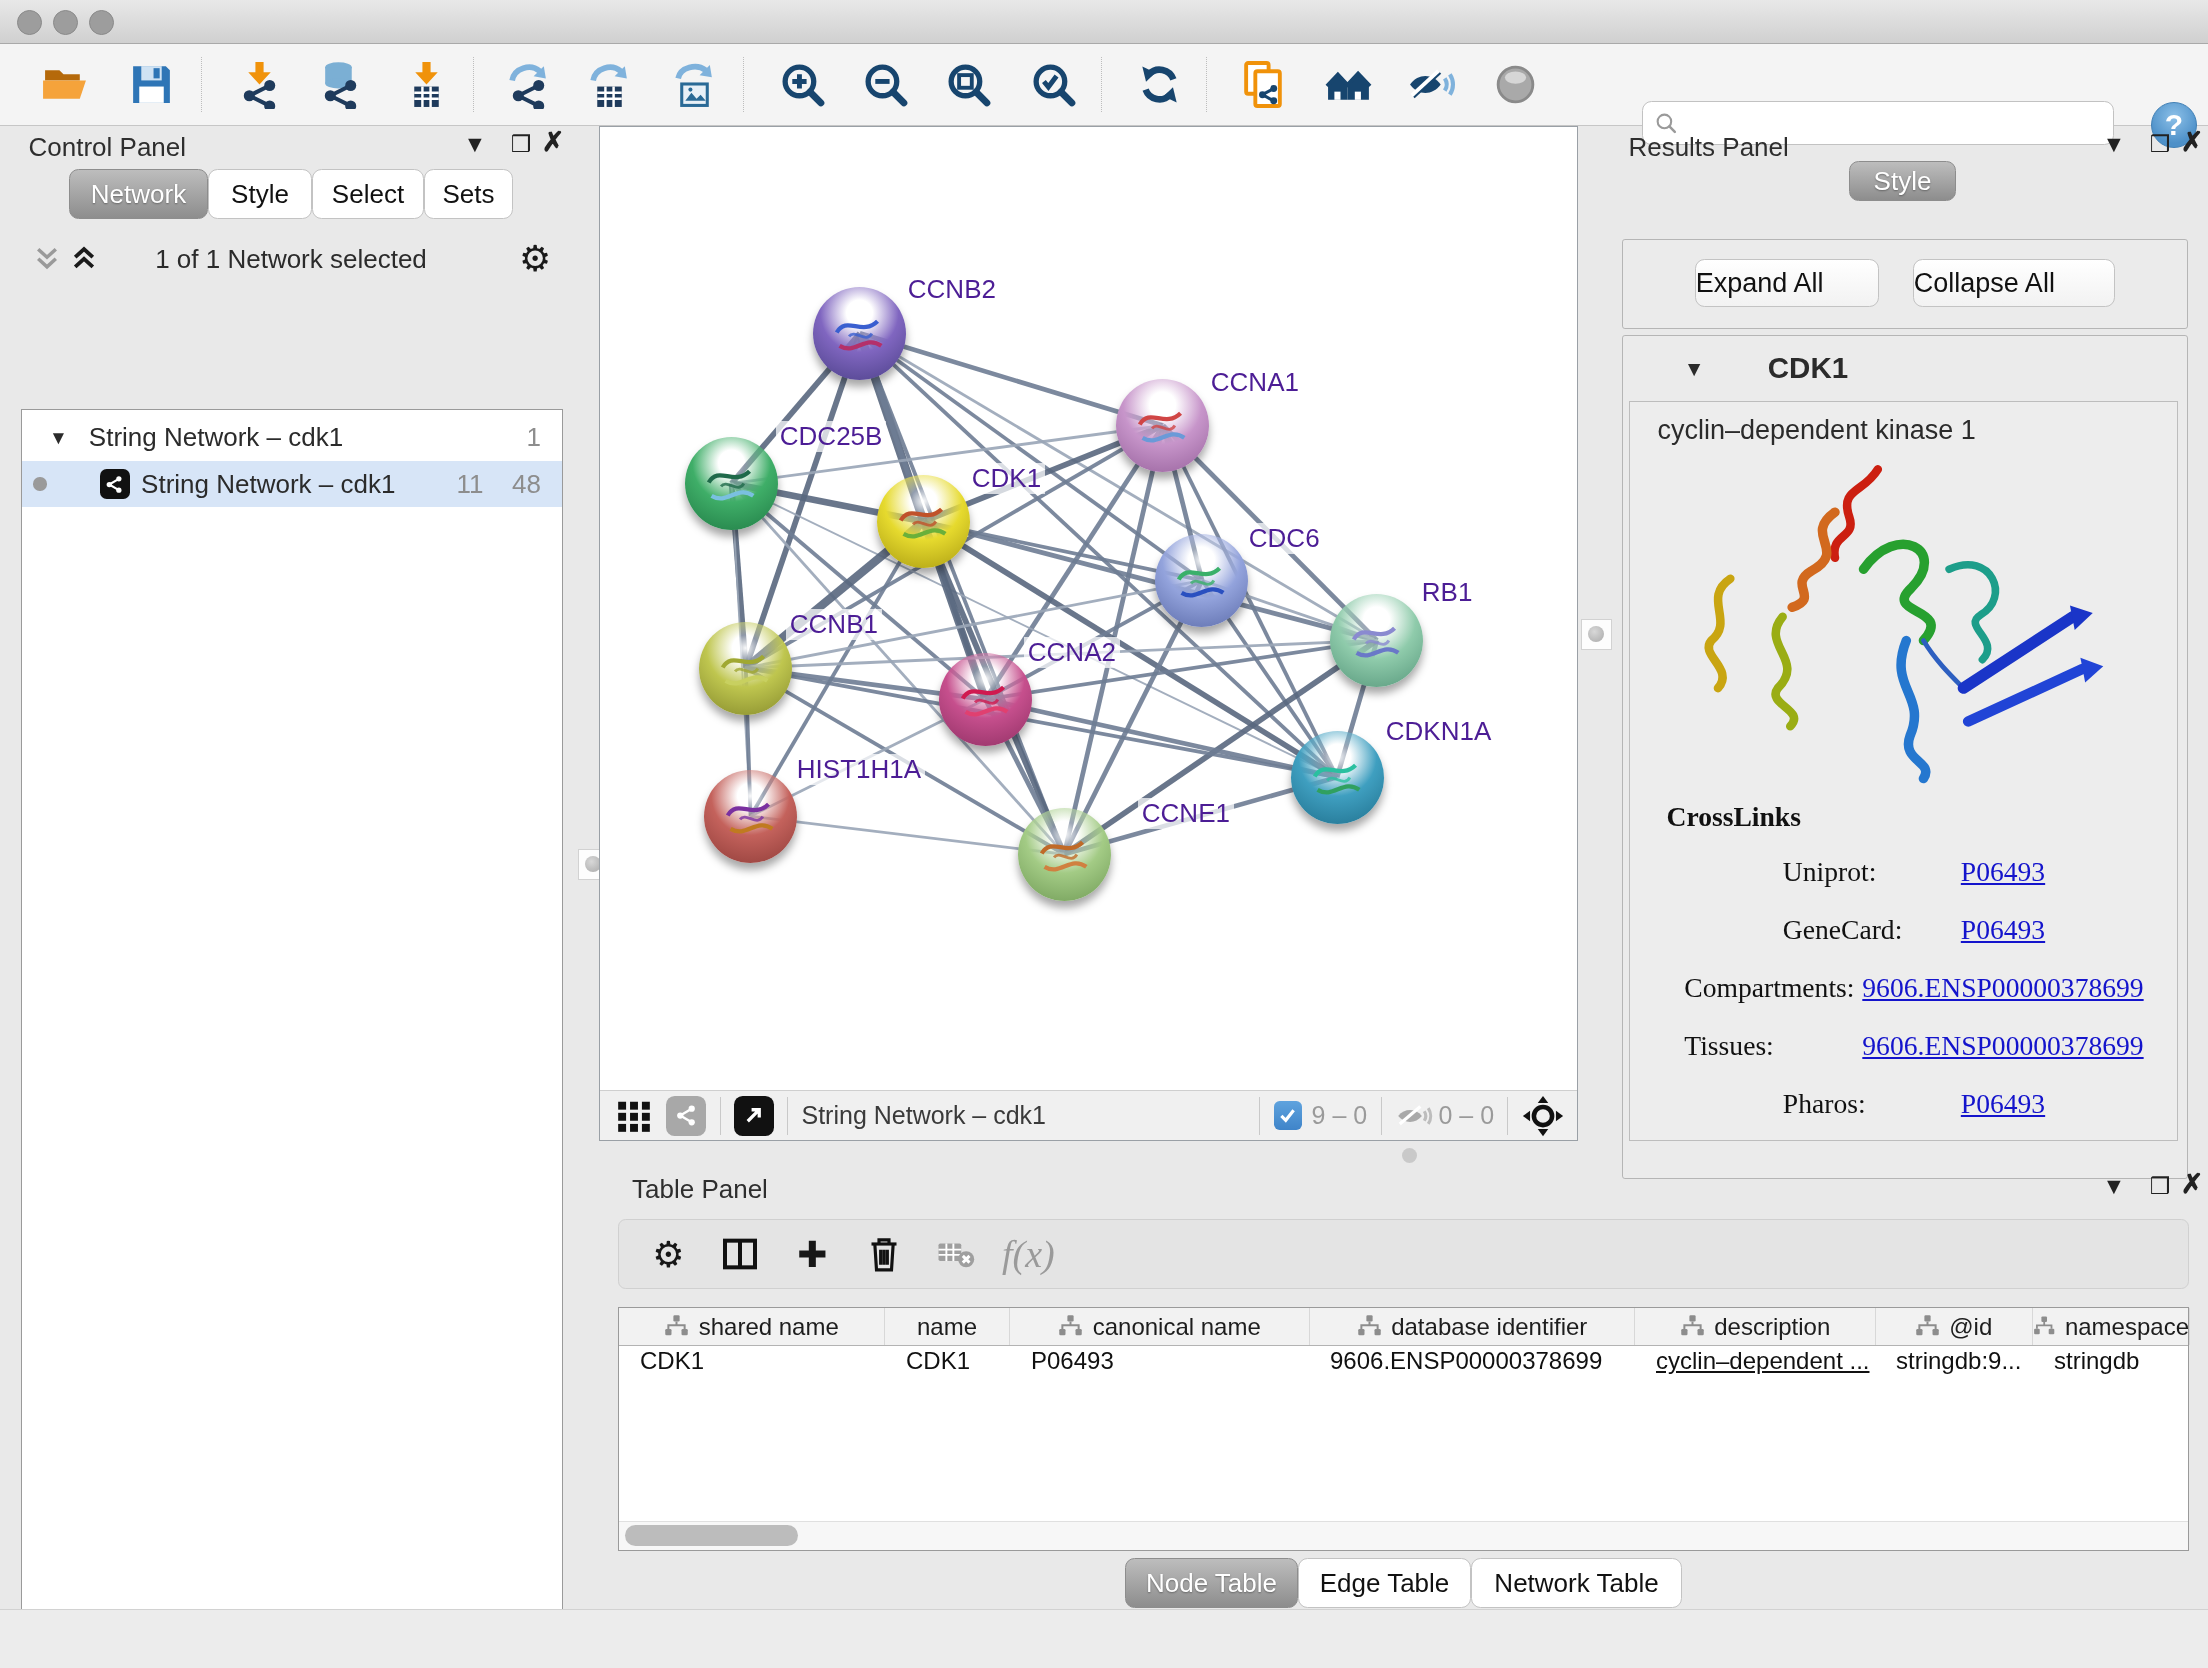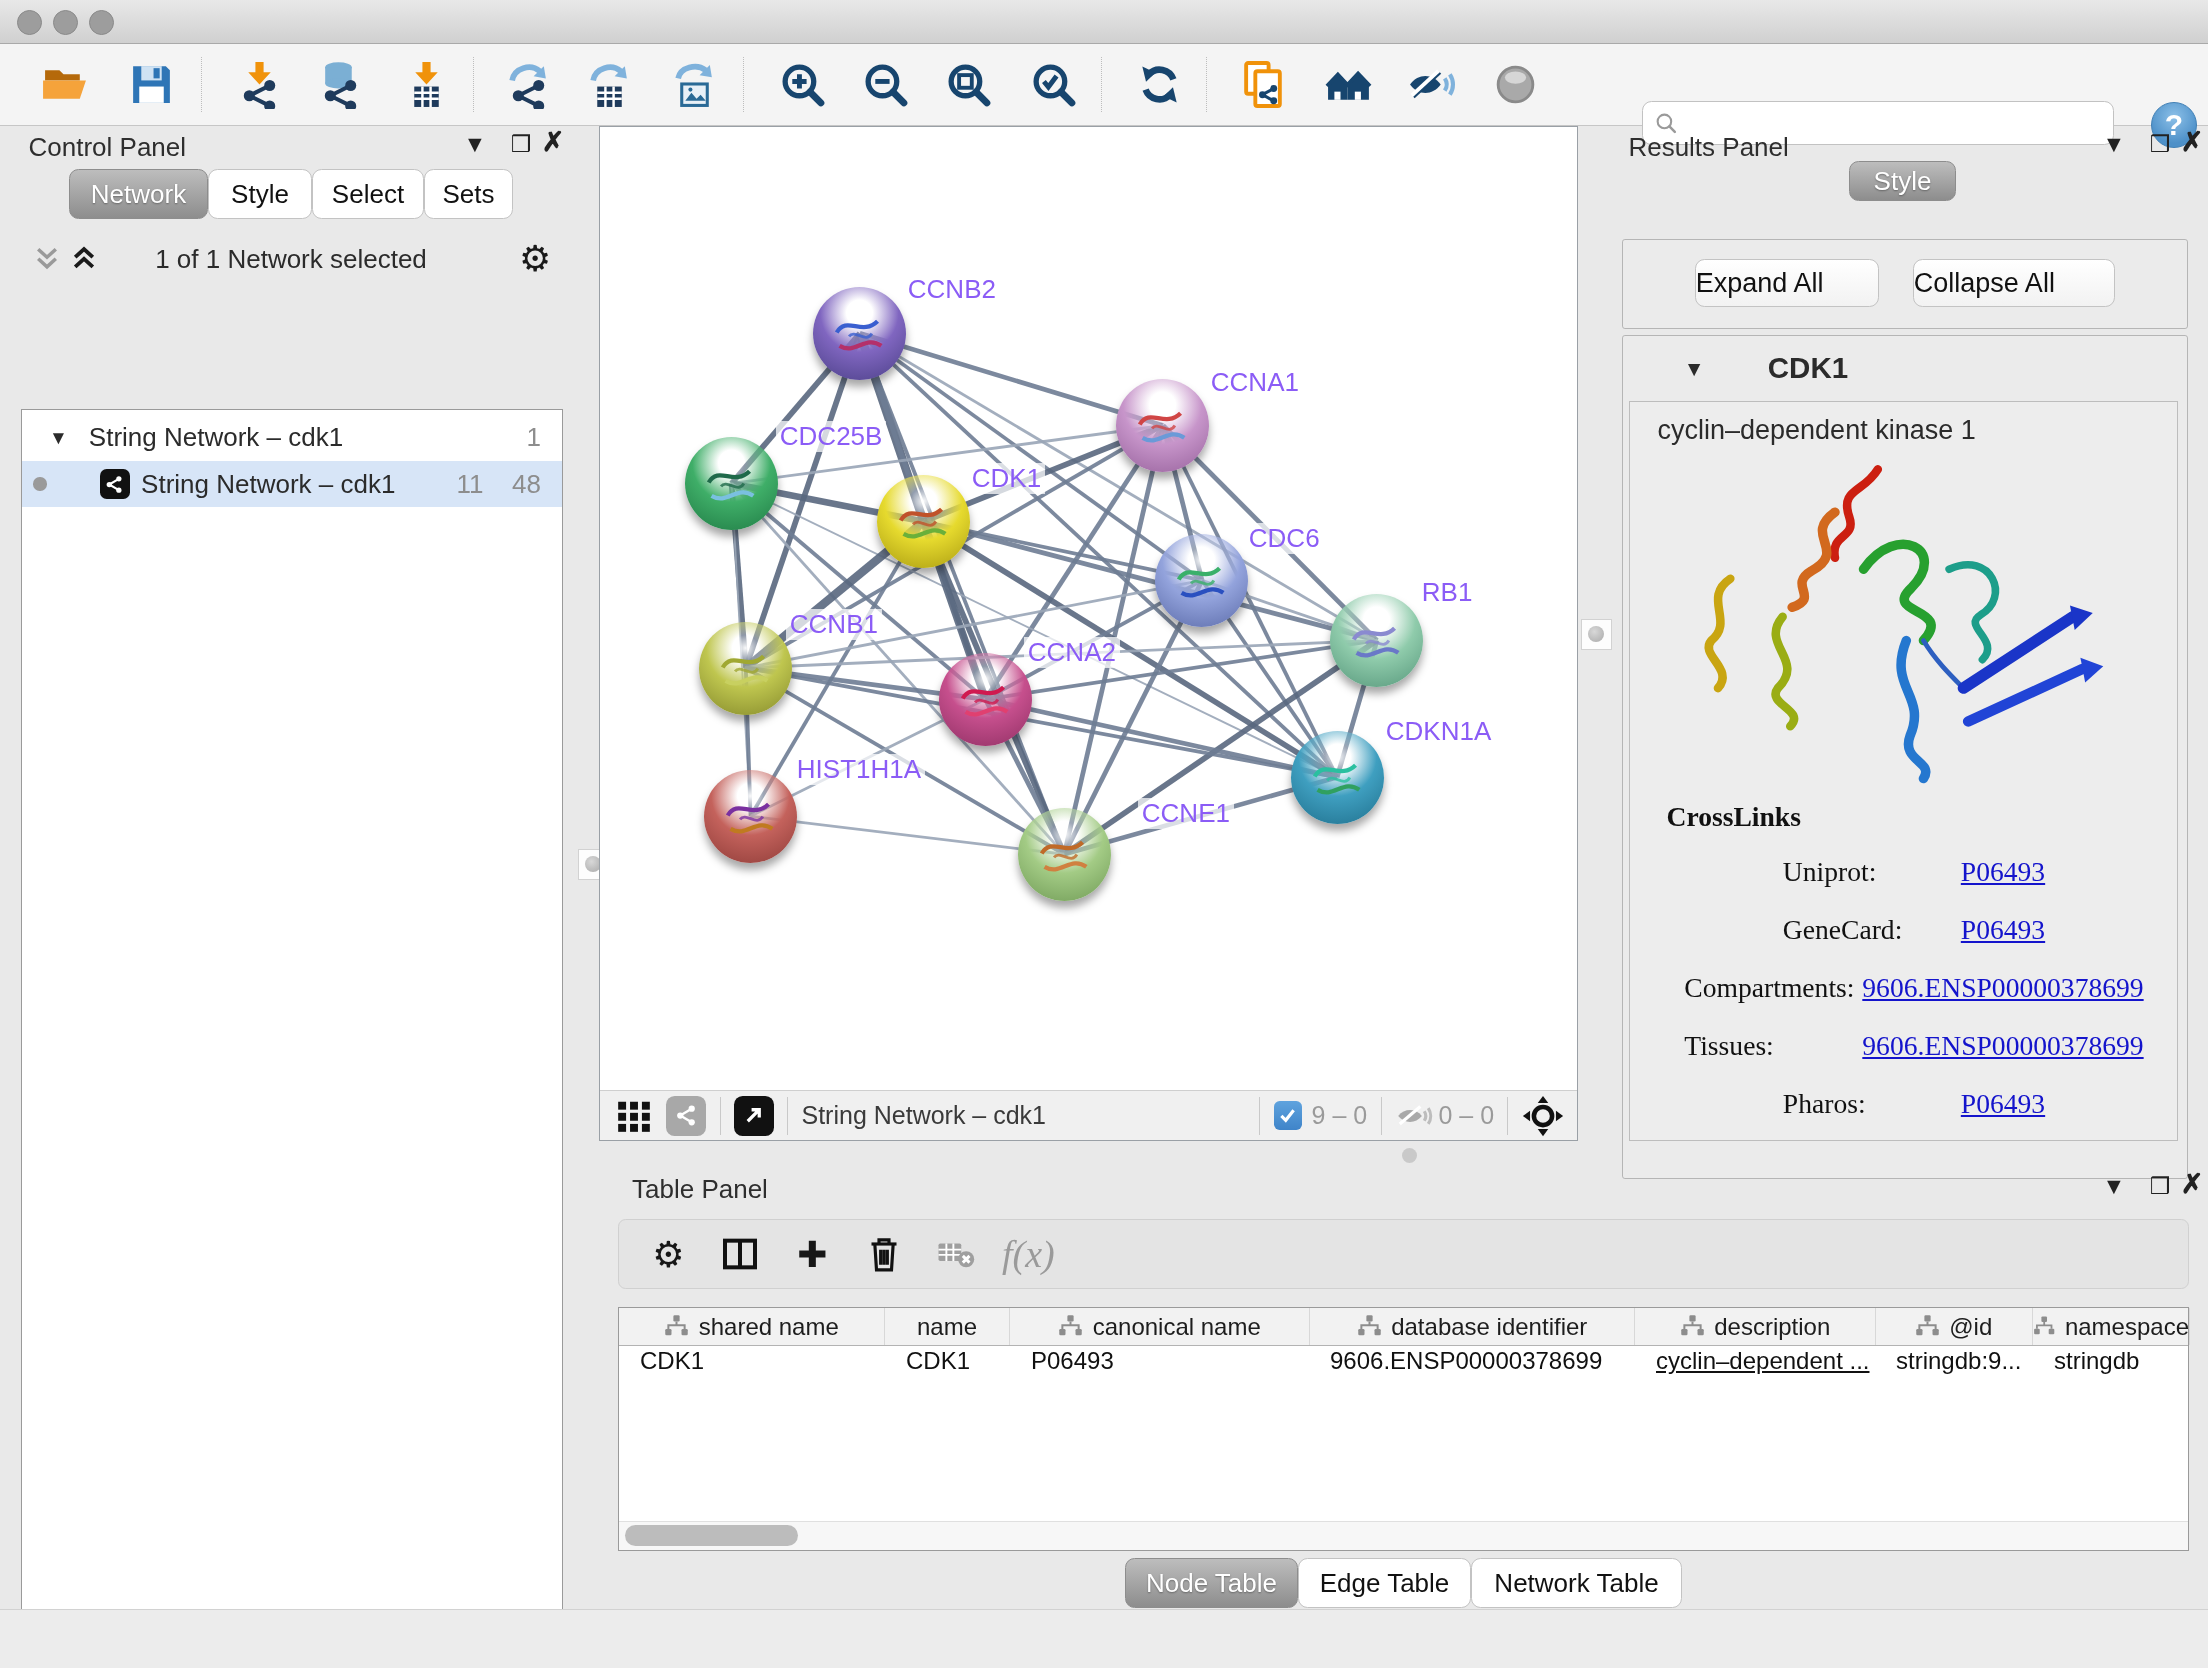--- a/index.html
+++ b/index.html
@@ -31,21 +31,21 @@
        text-shadow:0 1px 1.9px rgba(0,0,0,.35);}
   
   .treebox{left:21px;top:283px;width:542px;height:1301px;background:#fff;border:1.9px solid #9a9a9a;box-sizing:border-box;}
   .tree-row{left:0;width:100%;height:44px;display:flex;align-items:center;font-size:26px;}
   .tree-row.selected{background:#d7e5f7;}
   .count{color:#8d8d8d;}
   .net-icon{width:30px;height:30px;border-radius:6.7px;background:#111;display:inline-flex;align-items:center;justify-content:center;}
   
   .netview{left:599px;top:126px;width:979px;height:1015px;background:#fff;border:1px solid #9aa0a6;box-sizing:border-box;}
   .net-node{position:absolute;width:93px;height:93px;border-radius:50%;}
-  .net-label{position:absolute;font-size:26px;color:#8b5cf6;background:rgba(255,255,255,.72);padding:0 3.8px;white-space:nowrap;}
+  .net-label{position:absolute;font-size:26px;color:#4c1d95;background:rgba(255,255,255,.72);padding:0 3.8px;white-space:nowrap;}
   .net-status{position:absolute;left:0;bottom:0;width:100%;height:49px;background:#f0f0f0;
     border-top:1px solid #cfcfcf;display:flex;align-items:center;font-size:25px;color:#3a3a3a;}
   .ns-sep{width:0;height:38px;border-left:1px solid #c9c9c9;margin:0 13.3px;}
   .graynum{color:#9a9a9a;}
   .handle{width:28.5px;height:28.5px;background:#fdfdfd;border:1px solid #d2d2d2;display:flex;align-items:center;justify-content:center;}
   .handle i{width:16px;height:16px;border-radius:50%;background:radial-gradient(circle at 40% 35%,#d8d8d8,#a9a9a9);display:block;}
   .dot-plain{width:15px;height:15px;border-radius:50%;background:#c9c9c9;}
   
   .rbox{box-sizing:border-box;background:#ebebeb;border:1.9px solid #b5b5b5;border-radius:2.9px;}
   .rbtn{box-sizing:border-box;height:48px;background:linear-gradient(#ffffff,#f2f2f2);border:1px solid #c3c3c3;

